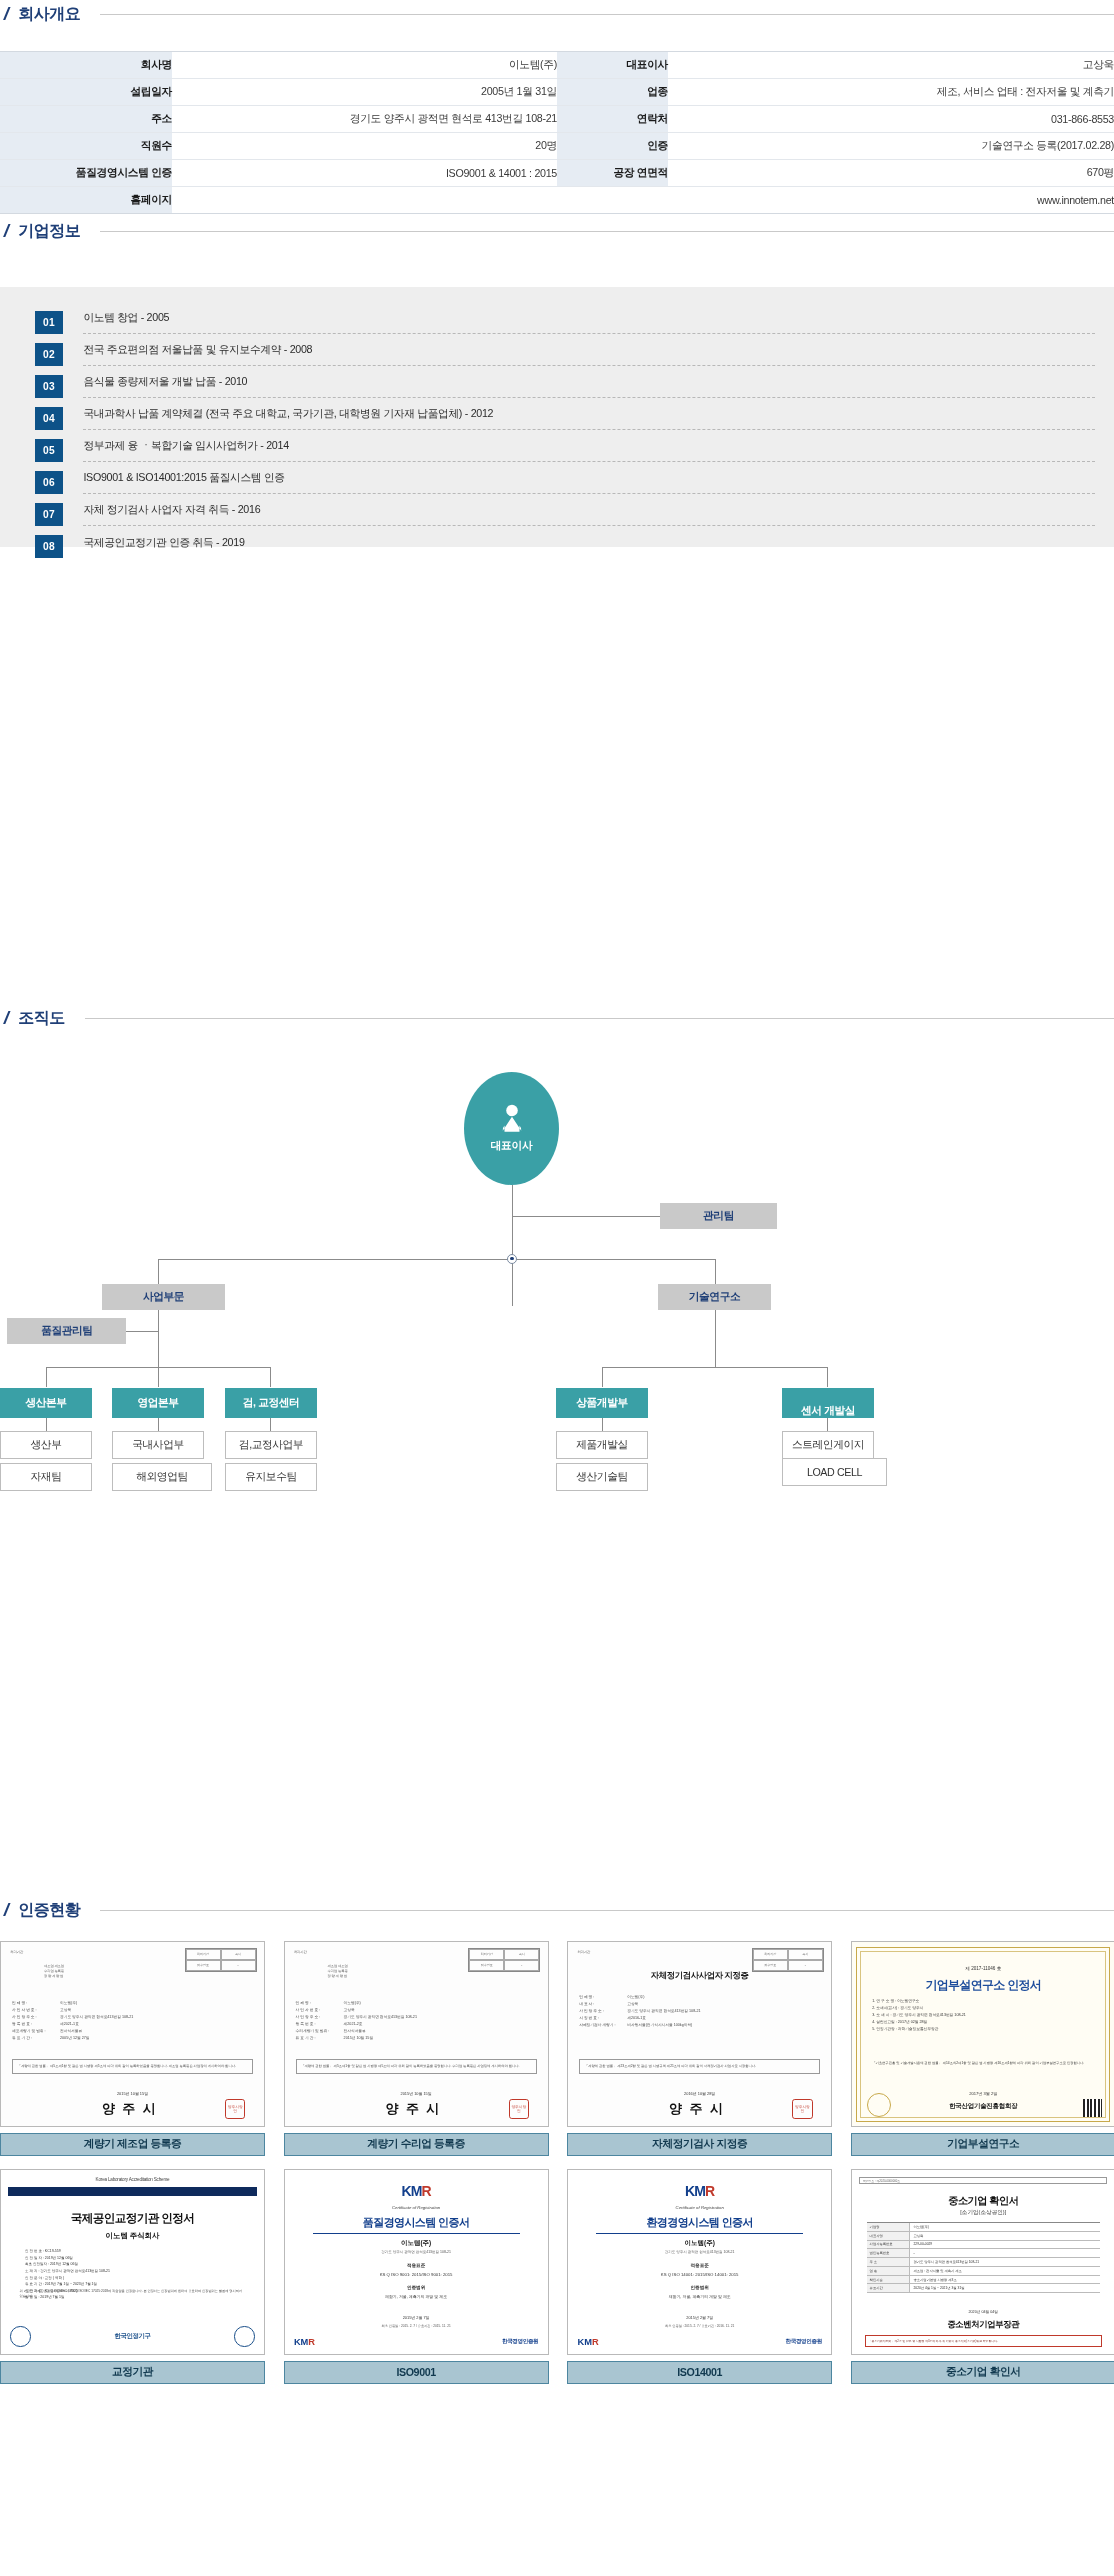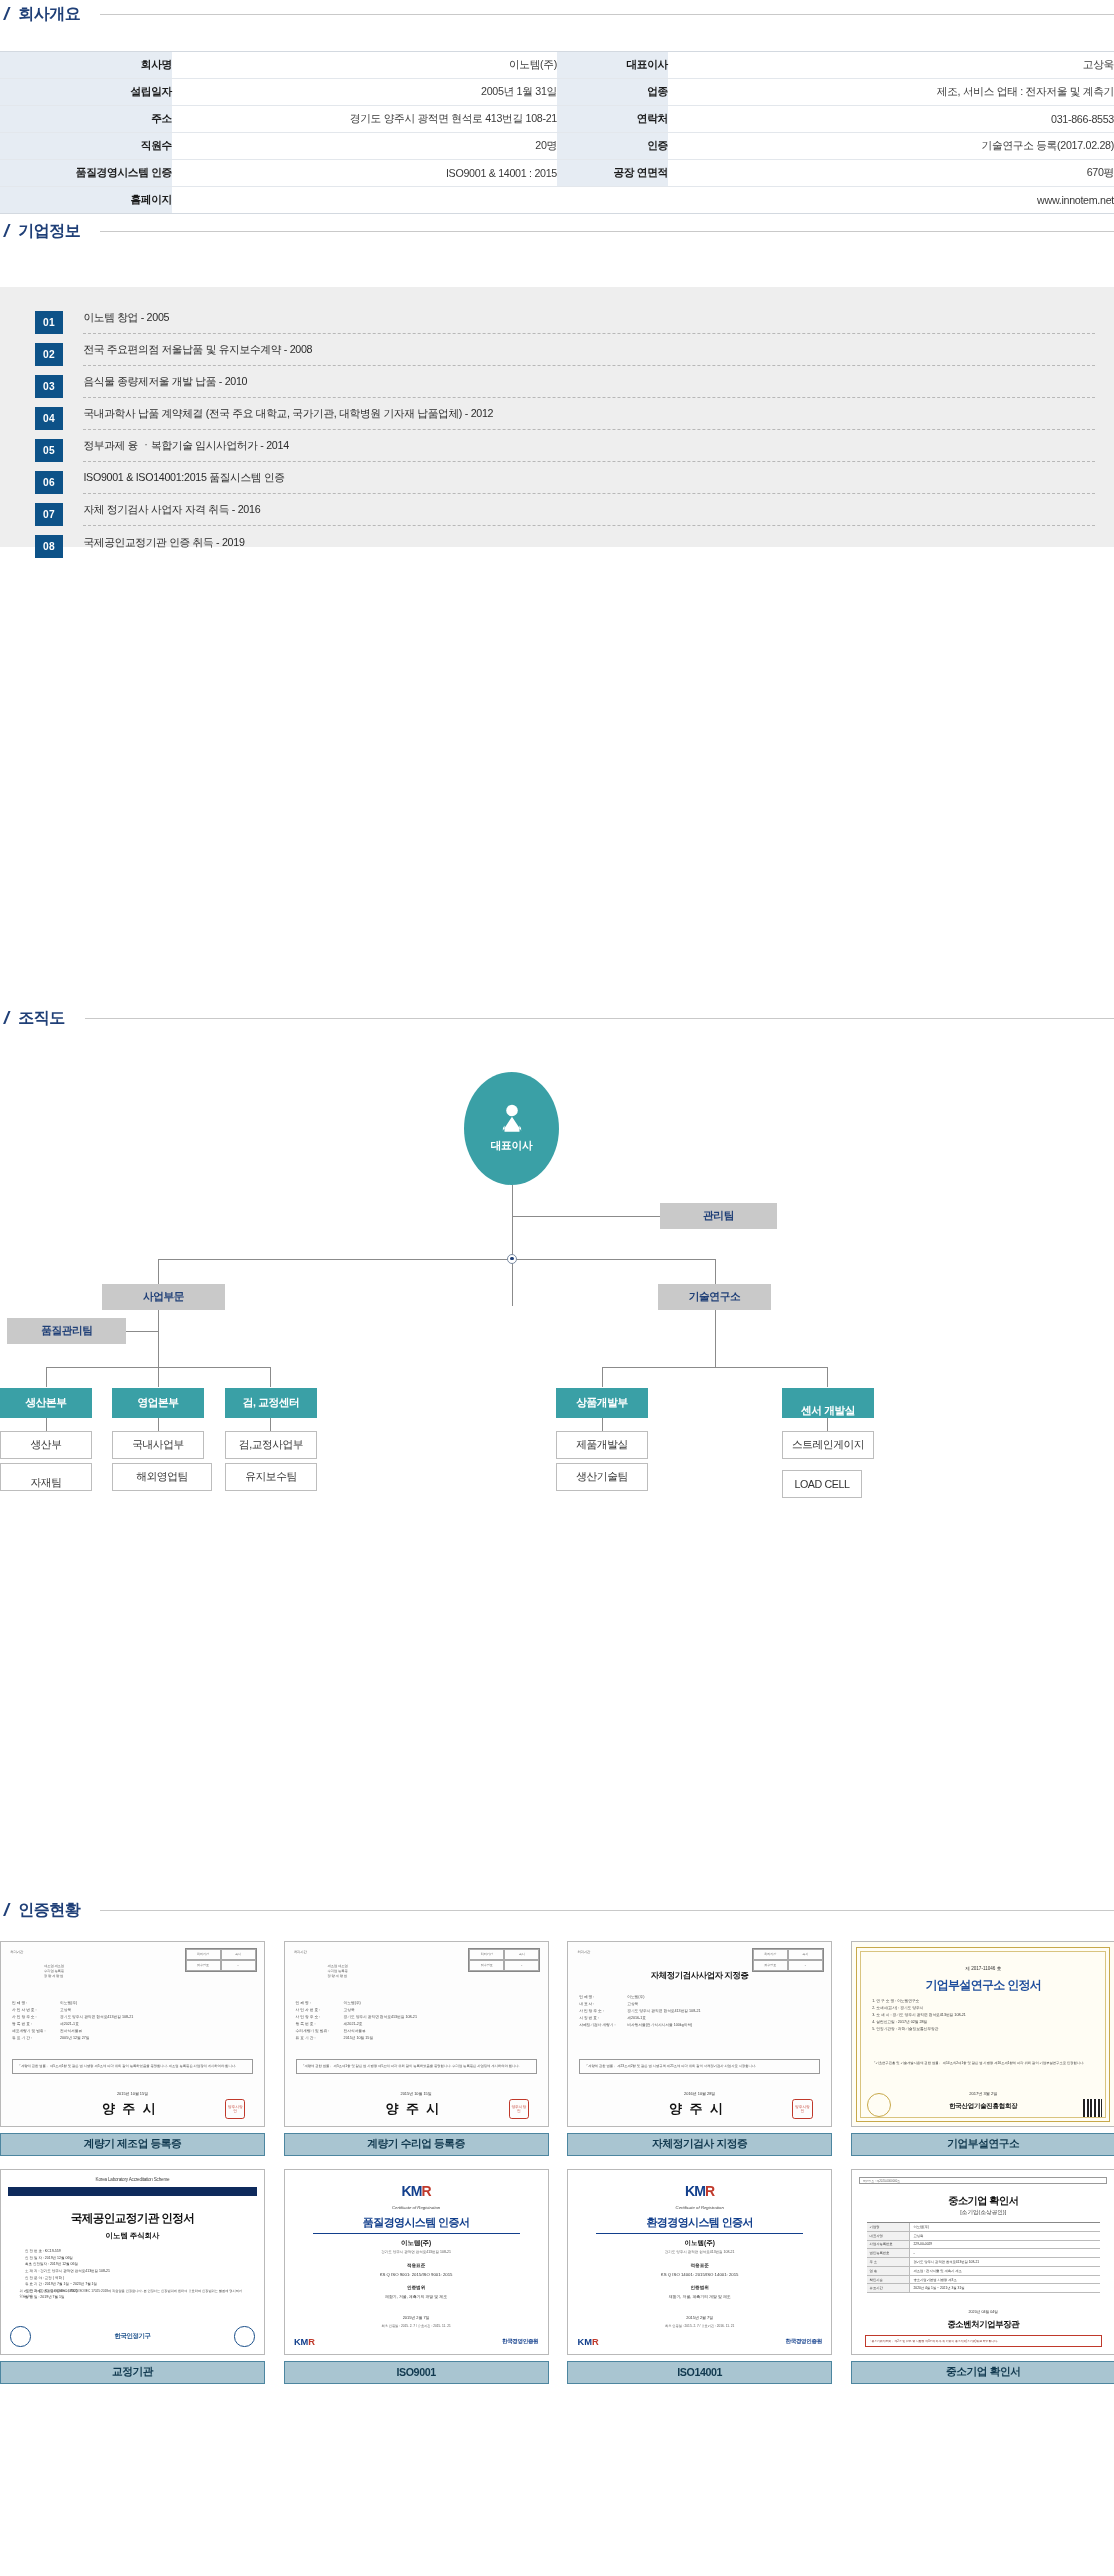--- a/index.html
+++ b/index.html
@@ -543,33 +543,33 @@
     <div class="org-box white" style="left:225px; top:43px; width:92px;">
         <span>검,교정사업부</span>
       </div>
     <div class="org-box white" style="left:556px; top:43px; width:92px;">
         <span>제품개발실</span>
       </div>
     <div class="org-box white" style="left:782px; top:43px; width:92px;">
         <span>스트레인게이지</span>
       </div>
 
-    <div class="org-box white" style="left:0px;   top:75px; width:92px;align-items:flex-end;">
+    <div class="org-box white" style="left:0px;   top:75px; width:92px;">
         <span>자재팀</span>
       </div>
     <div class="org-box white" style="left:112px; top:75px; width:100px;">
         <span>해외영업팀</span>
       </div>
     <div class="org-box white" style="left:225px; top:75px; width:92px;">
         <span>유지보수팀</span>
       </div>
     <div class="org-box white" style="left:556px; top:75px; width:92px;">
         <span>생산기술팀</span>
       </div>
-    <div class="org-box white" style="left:782px; top:82px; width:80px;text-align:right;">
+    <div class="org-box white" style="left:782px; top:70px; width:105px;text-align:right;">
         <span>LOAD CELL</span>
       </div>
   </div>
 </section>
 
 <section id="sec-cert">
   <div class="section-head">
     <span class="slash">/</span>
     <span class="title">인증현황</span>
     <span class="rule"></span>

